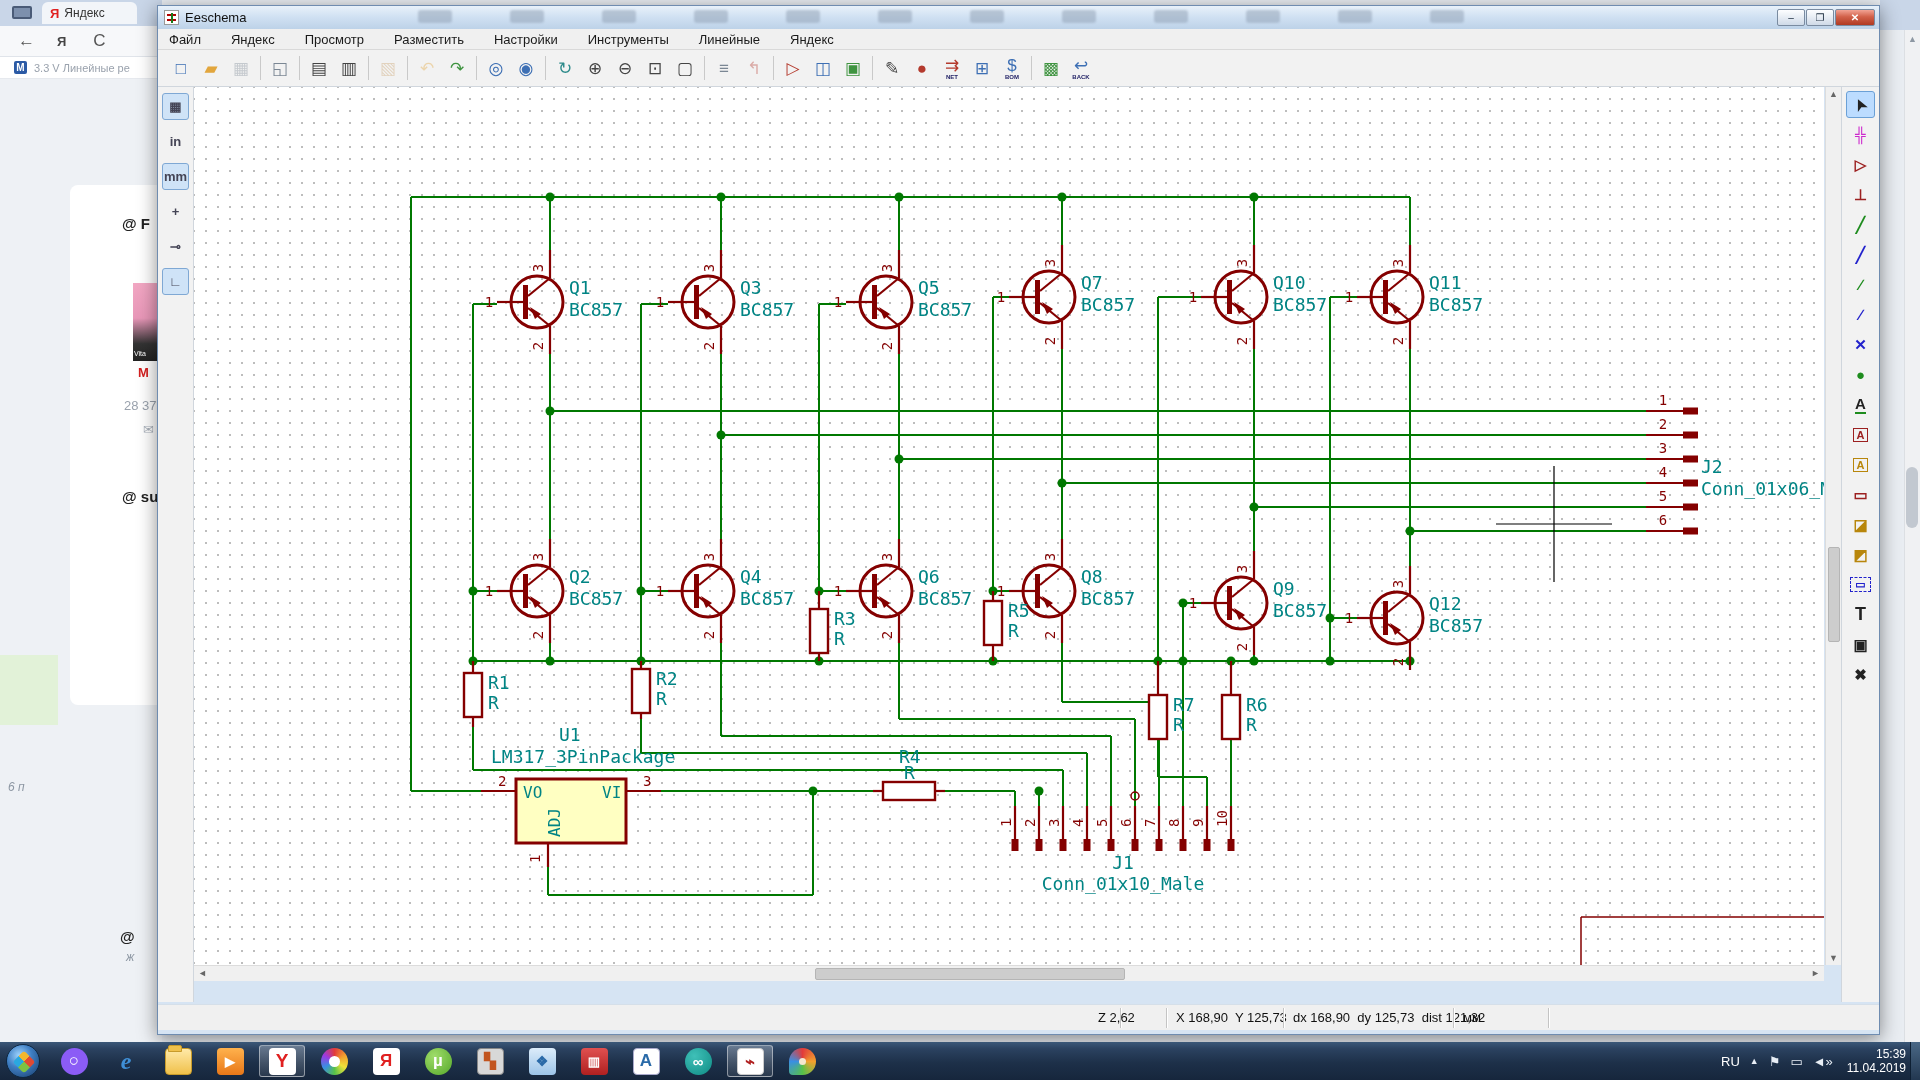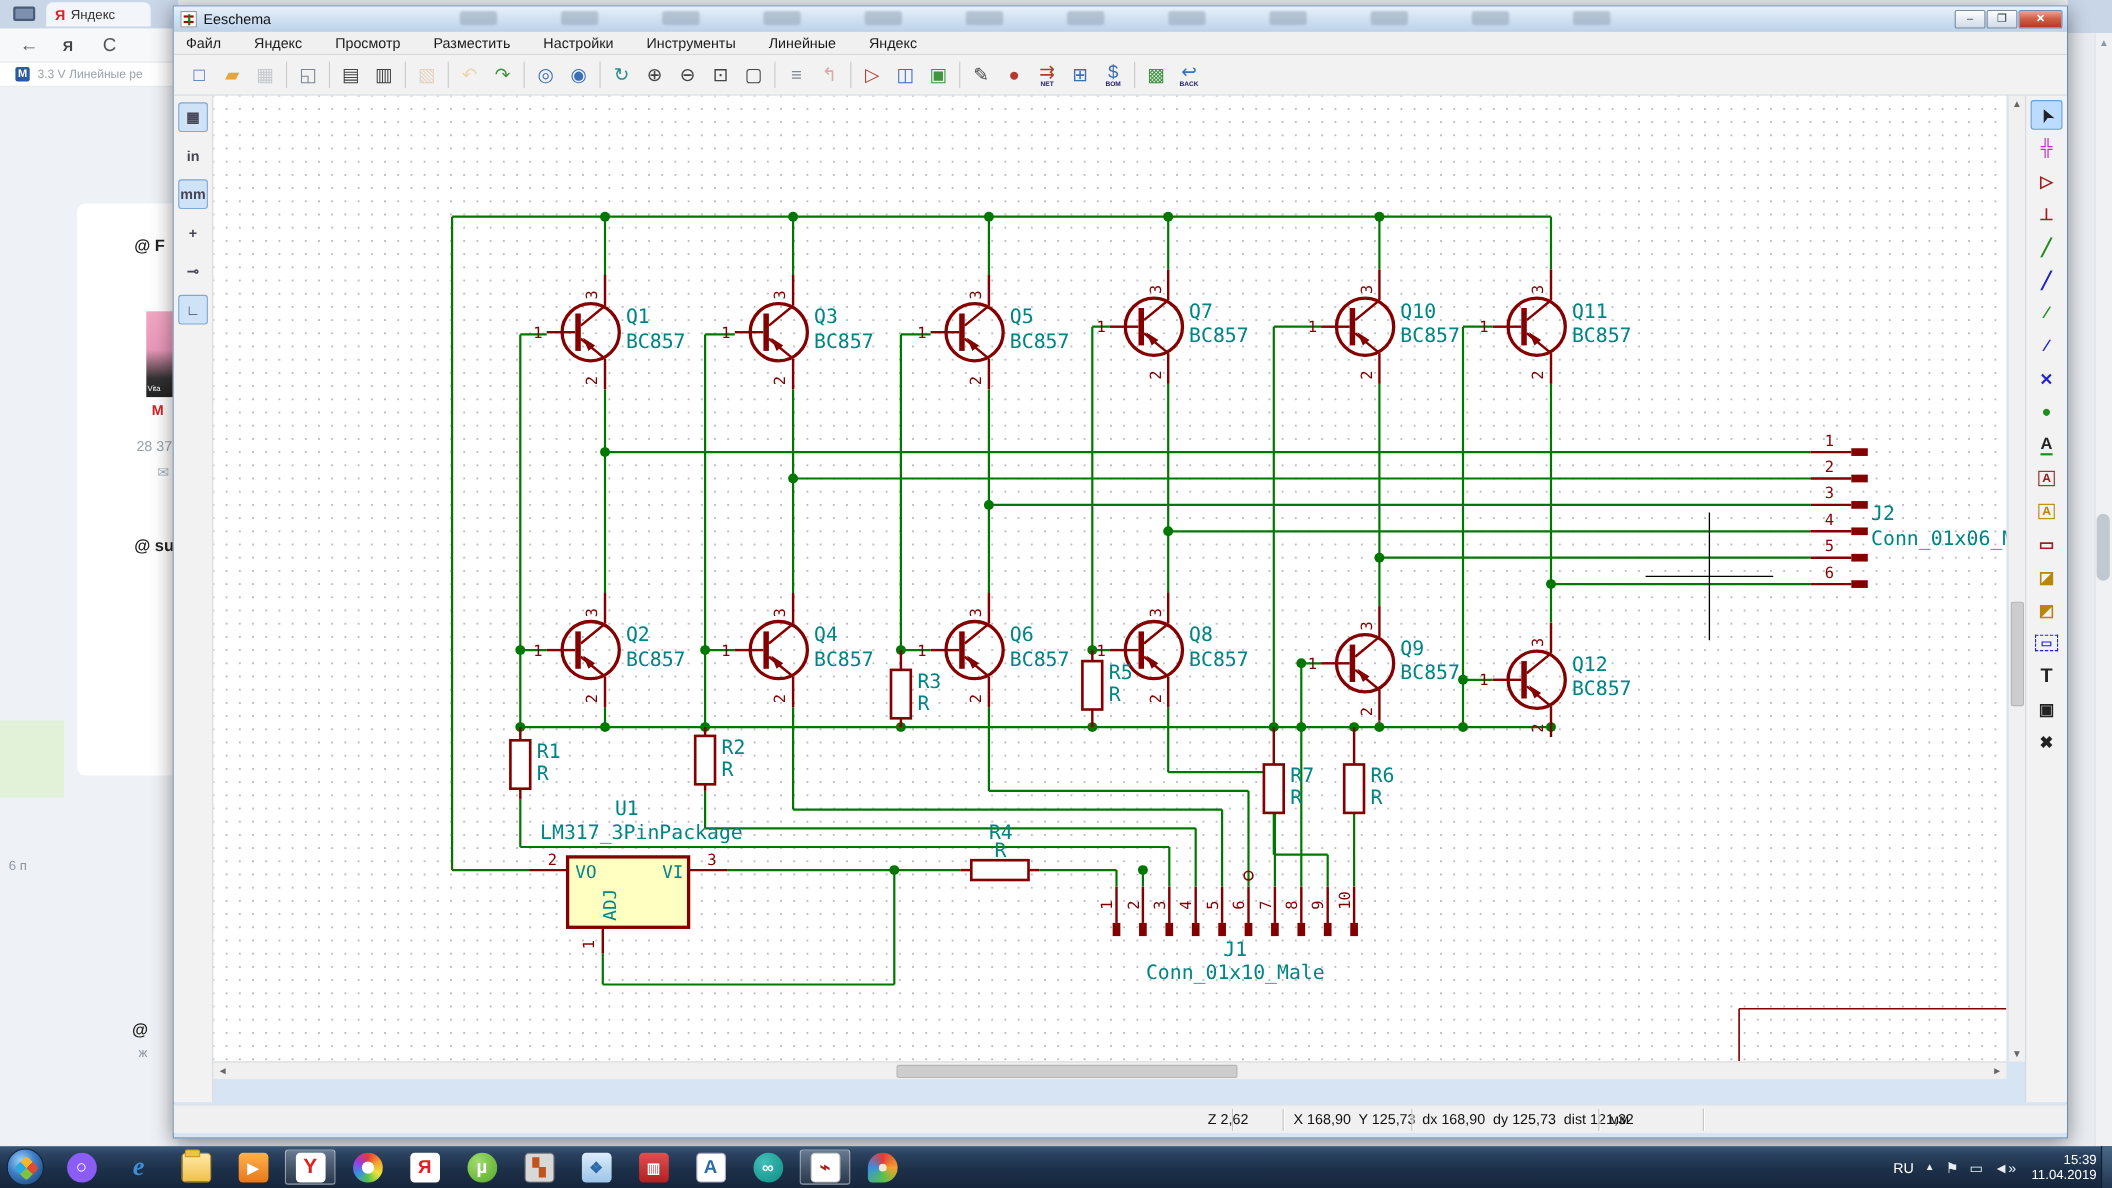--- a/index.html
+++ b/index.html
@@ -16,21 +16,21 @@
   .br-bm { position:absolute; left:0; top:57px; width:100%; height:22px; background:#ffffff; display:flex; align-items:center; gap:7px; padding-left:14px; font-size:11px; color:#9aa2ad; border-bottom:1px solid #e6e9ee; overflow:hidden; white-space:nowrap; }
   .bm-m { width:13px; height:13px; background:#2b5aa5; color:#fff; font-size:10px; font-weight:bold; text-align:center; line-height:13px; border-radius:2px; flex:0 0 auto; }
   .br-card { position:absolute; left:70px; top:185px; width:92px; height:520px; background:#ffffff; border-radius:8px 0 0 8px; }
   .feed-handle { position:absolute; font-weight:bold; font-size:15px; color:#222; }
   .feed-thumb { position:absolute; left:133px; top:283px; width:29px; height:78px; background:linear-gradient(180deg,#f2a7c3 0%,#e897b8 45%,#333 78%,#222 100%); }
   .feed-vita { position:absolute; left:134px; top:350px; font-size:7px; color:#fff; }
   .feed-m { position:absolute; left:138px; top:365px; color:#d42020; font-weight:bold; font-size:13px; }
   .feed-count { position:absolute; left:124px; top:398px; color:#9aa2ad; font-size:13px; }
   .feed-env { position:absolute; left:143px; top:422px; color:#aab1bb; font-size:13px; }
   .green-note { position:absolute; left:0; top:655px; width:58px; height:70px; background:#e2f2d8; }
-  .small-gray { position:absolute; color:#8d97a3; font-size:12px; }
+  .small-gray { position:absolute; color:#8d97a3; font-size:12px;font-style:italic; }
   #browser-right { position:absolute; right:0; top:0; width:40px; height:1042px; background:#e9edf2; }
   .br-right-top { position:absolute; right:0; top:0; width:40px; height:30px; background:#c9d6e8; }
   .br-vscroll { position:absolute; right:0; top:30px; width:16px; height:1012px; background:#f0f1f3; border-left:1px solid #dcdfe3; }
   .br-vthumb { position:absolute; right:2px; top:437px; width:12px; height:61px; background:#c2c8d0; border-radius:6px; }
   .br-varrow { position:absolute; right:3px; top:4px; font-size:9px; color:#8d97a3; }
 
   
   #kicad { position:absolute; left:157px; top:5px; width:1723px; height:1030px; background:#d6e4f3; border:1px solid #6f8cb0; box-shadow:0 4px 18px rgba(0,0,0,0.45); }
   .titlebar { position:absolute; left:0; top:0; width:100%; height:23px; background:linear-gradient(180deg,#e8f1fa 0%,#cfe0f2 50%,#bdd2e8 100%); display:flex; align-items:center; padding-left:6px; font-size:13px; color:#111; }
   .app-ico { width:15px; height:15px; background:#fff; border:1px solid #999; margin-right:6px; position:relative; }

